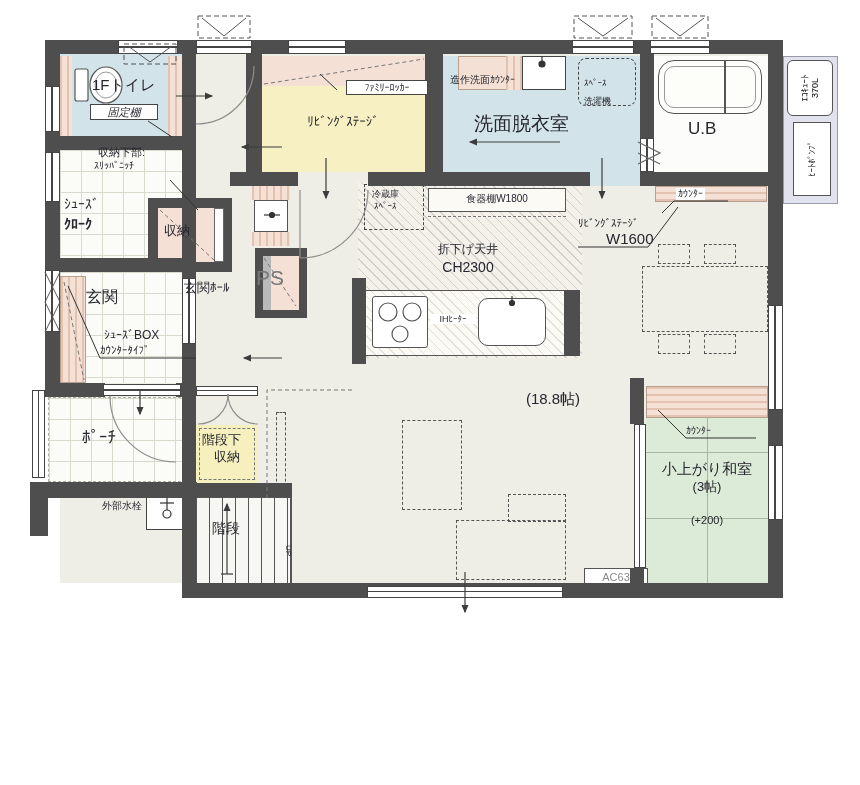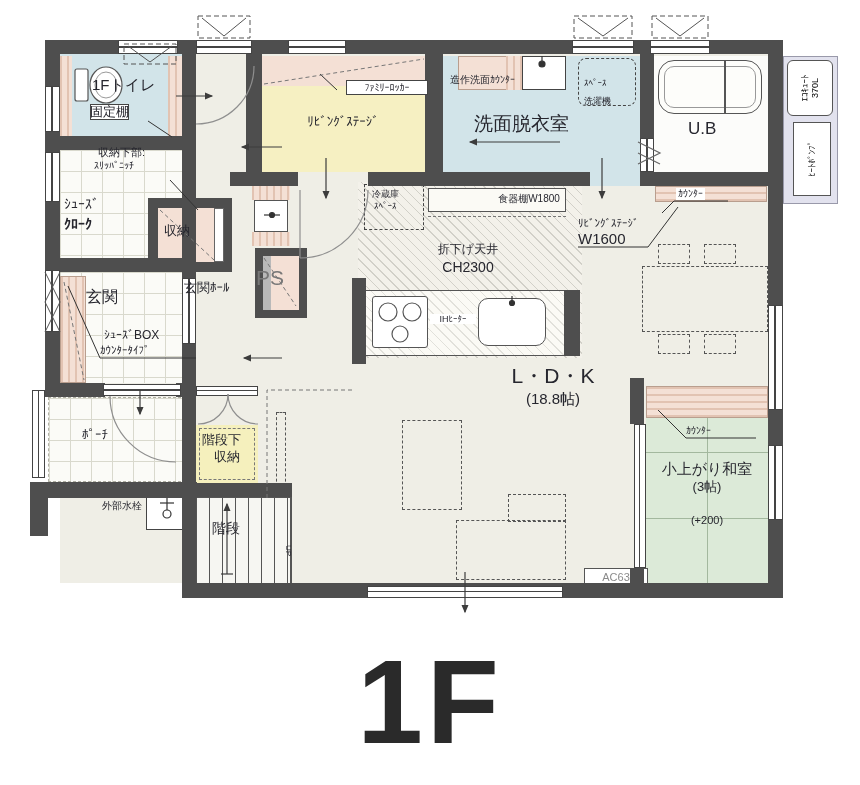--- a/index.html
+++ b/index.html
@@ -106,54 +106,53 @@
   <div class="fur dash" style="left:456px;top:520px;width:110px;height:60px;"></div>
   <div class="fur dash" style="left:508px;top:494px;width:58px;height:28px;"></div>
   <div class="fur dash" style="left:276px;top:412px;width:10px;height:85px;"></div>
 
   <div class="fur boxlbl" style="left:568px;top:568px;width:64px;height:18px;border-color:#555;margin-left:16px;">
     <span class="lbl" style="position:static;font-size:11px;color:#8b8b8b;">AC63</span>
   </div>
   <div class="fur" style="left:146px;top:496px;width:42px;height:34px;background:#fff;border:1.5px solid #444;"></div>
 
   <div class="lbl" style="left:92px;top:76px;font-size:15px;">1Fトイレ</div>
-  <div class="lbl boxlbl" style="left:90px;top:104px;width:39px;height:16px;font-size:13px;">固定棚</div>
+  <div class="lbl boxlbl" style="left:90px;top:104px;width:68px;height:16px;font-size:11px;font-style:italic;">固定棚</div>
   <div class="lbl" style="left:98px;top:146px;font-size:11px;text-align:center;">収納下部:</div>
   <div class="lbl" style="left:94px;top:160px;font-size:10px;">ｽﾘｯﾊﾟﾆｯﾁ</div>
   <div class="lbl" style="left:64px;top:196px;font-size:14px;">ｼｭｰｽﾞ</div>
   <div class="lbl" style="left:64px;top:216px;font-size:14px;font-weight:bold;">ｸﾛｰｸ</div>
   <div class="lbl" style="left:164px;top:224px;font-size:13px;">収納</div>
   <div class="lbl" style="left:86px;top:288px;font-size:16px;">玄関</div>
   <div class="lbl" style="left:104px;top:329px;font-size:12px;">ｼｭｰｽﾞBOX</div>
   <div class="lbl" style="left:100px;top:344px;font-size:11px;">ｶｳﾝﾀｰﾀｲﾌﾟ</div>
   <div class="lbl" style="left:184px;top:281px;font-size:13px;">玄関ﾎｰﾙ</div>
   <div class="lbl" style="left:256px;top:266px;font-size:21px;color:#777;">PS</div>
-  <div class="lbl" style="left:82px;top:428px;font-size:13px;text-align:center;">ﾎﾟｰﾁ</div>
+  <div class="lbl" style="left:82px;top:428px;font-size:17px;text-align:center;">ﾎﾟｰﾁ</div>
   <div class="lbl" style="left:102px;top:500px;font-size:10px;">外部水栓</div>
   <div class="lbl" style="left:202px;top:433px;font-size:13px;">階段下</div>
   <div class="lbl" style="left:214px;top:450px;font-size:13px;">収納</div>
   <div class="lbl" style="left:212px;top:520px;font-size:14px;">階段</div>
   <div class="lbl" style="left:283px;top:546px;font-size:8px;transform:rotate(90deg);">UP</div>
   <div class="lbl boxlbl" style="left:346px;top:80px;width:82px;height:15px;font-size:10px;">ﾌｧﾐﾘｰﾛｯｶｰ</div>
   <div class="lbl c" style="left:263px;top:115px;width:160px;font-size:13px;">ﾘﾋﾞﾝｸﾞｽﾃｰｼﾞ</div>
   <div class="lbl" style="left:450px;top:74px;font-size:10px;">造作洗面ｶｳﾝﾀｰ</div>
   <div class="lbl" style="left:584px;top:64px;font-size:9px;margin-top:32px;">洗濯機</div>
   <div class="lbl" style="left:584px;top:78px;font-size:9px;">ｽﾍﾟｰｽ</div>
   <div class="lbl" style="left:474px;top:113px;font-size:19px;">洗面脱衣室</div>
   <div class="lbl" style="left:688px;top:119px;font-size:17px;">U.B</div>
   <div class="lbl" style="left:676px;top:188px;font-size:10px;background:#fff;padding:0 2px;">ｶｳﾝﾀｰ</div>
   <div class="lbl" style="left:372px;top:189px;font-size:9px;">冷蔵庫</div>
   <div class="lbl" style="left:374px;top:201px;font-size:9px;">ｽﾍﾟｰｽ</div>
-  <div class="lbl c" style="left:428px;top:193px;width:138px;font-size:10px;padding-left:32px;">食器棚W1800</div>
+  <div class="lbl c" style="left:428px;top:193px;width:138px;font-size:10px;">食器棚W1800</div>
   <div class="lbl c" style="left:418px;top:243px;width:100px;font-size:12px;">折下げ天井</div>
   <div class="lbl c" style="left:418px;top:259px;width:100px;font-size:14px;">CH2300</div>
   <div class="lbl c" style="left:430px;top:314px;width:46px;font-size:9px;background:#fff;">IHﾋｰﾀｰ</div>
   <div class="lbl" style="left:578px;top:217px;font-size:11px;">ﾘﾋﾞﾝｸﾞｽﾃｰｼﾞ</div>
-  <div class="lbl" style="left:578px;top:230px;font-size:15px;text-align:center;">W1600</div>
-  <div class="lbl c" style="left:493px;top:364px;width:120px;font-size:21px;">L・D・K</div>
+  <div class="lbl" style="left:606px;top:230px;font-size:15px;text-align:center;">W1600</div>
   <div class="lbl c" style="left:493px;top:390px;width:120px;font-size:15px;">(18.8帖)</div>
   <div class="lbl" style="left:686px;top:425px;font-size:10px;">ｶｳﾝﾀｰ</div>
   <div class="lbl c" style="left:646px;top:460px;width:122px;font-size:15px;">小上がり和室</div>
   <div class="lbl c" style="left:646px;top:480px;width:122px;font-size:13px;">(3帖)</div>
   <div class="lbl c" style="left:646px;top:514px;width:122px;font-size:11px;">(+200)</div>
 
   <svg id="overlay" width="860" height="620" viewBox="0 0 860 620">
     <defs>
       <marker id="ah" markerWidth="8" markerHeight="8" refX="6" refY="3" orient="auto">
         <path d="M0,0 L7,3 L0,6 z" fill="#3c3c3c"></path>
@@ -287,14 +286,13 @@
       <div class="win winV" style="left: 45px; top: 152px; width: 15px; height: 50px;"></div>
       <div class="win winV" style="left: 45px; top: 270px; width: 15px; height: 62px;"></div>
       <div class="win winV" style="left: 768px; top: 305px; width: 15px; height: 105px;"></div>
       <div class="win winV" style="left: 768px; top: 445px; width: 15px; height: 75px;"></div>
       <div class="win winV" style="left: 634px; top: 424px; width: 12px; height: 144px;"></div>
       <div class="win winV" style="left: 182px; top: 278px; width: 14px; height: 66px;"></div>
       <div class="win winV" style="left: 640px; top: 138px; width: 14px; height: 34px;"></div>
       <div class="win winV" style="left: 32px; top: 390px; width: 13px; height: 88px;"></div>
     </div>
 
-<div id="title">1F</div>
 </div>
 
 </body></html>

